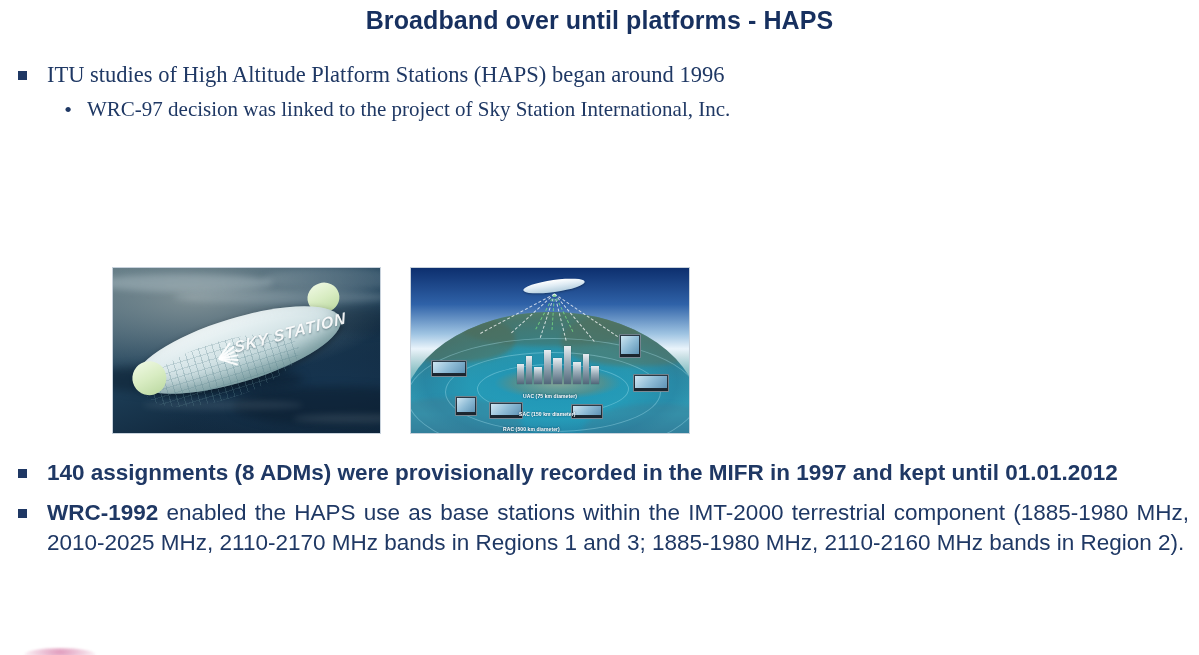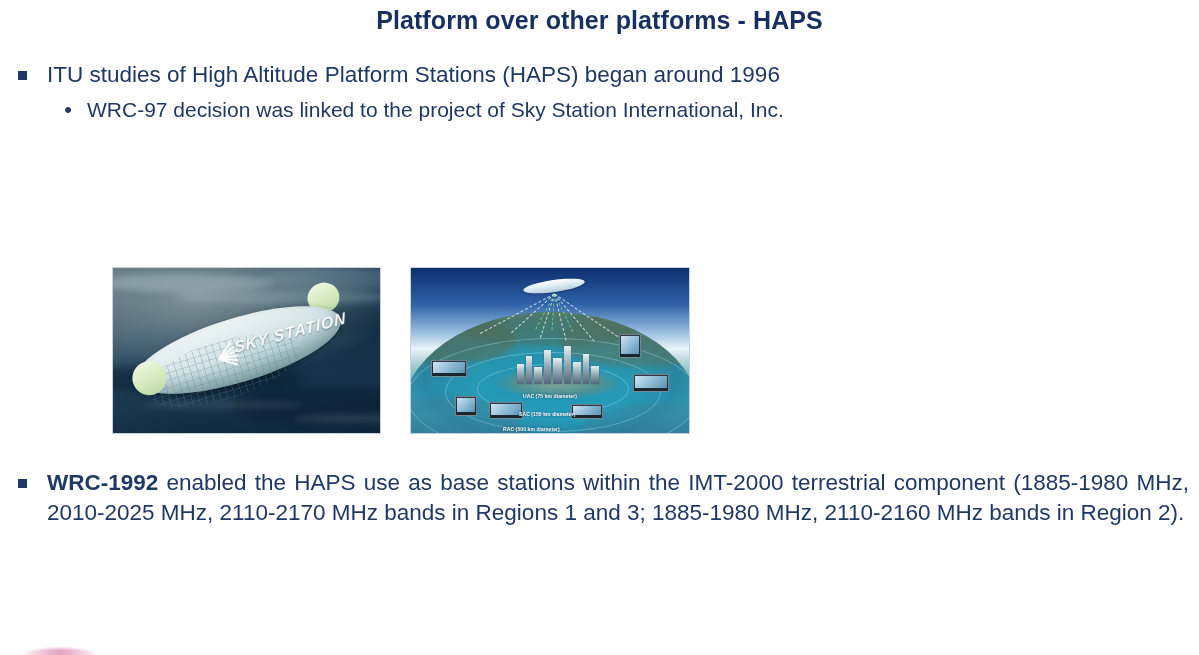--- a/index.html
+++ b/index.html
@@ -28,20 +28,21 @@
     color: #17305f;
     letter-spacing: 0.1px;
   }
 
   
   .body-area {
     position: absolute;
     top: 60px;
     left: 0;
     width: 1199px;
+    font-family: Liberation Serif, serif;
   }
 
   .bullet-row {
     display: flex;
     align-items: flex-start;
     padding: 0 10px 0 18px;
   }
   .bullet-marker {
     flex: 0 0 auto;
     width: 9px;
@@ -275,21 +276,21 @@
     width: 72px;
     height: 14px;
     border-radius: 50%;
     background: radial-gradient(ellipse at 50% 30%, rgba(214,120,165,0.75) 0%, rgba(226,160,190,0.35) 55%, rgba(255,255,255,0) 80%);
     filter: blur(1px);
   }
 </style>
 </head>
 <body>
 
-<div class="slide-title">Platform over other platforms - HAPS</div>
+<div class="slide-title">Broadband over until platforms - HAPS</div>
 
 <div class="body-area">
 
   <div class="bullet-row">
     <span class="bullet-marker"></span>
     <span class="bullet-text"><span>ITU studies of High Altitude Platform Stations (HAPS) began around 1996</span></span>
   </div>
 
 
   <div class="subbullet-row" style="margin-top:6px;">
@@ -391,20 +392,24 @@
       </div>
 
     <div class="ring-label" style="left:112px; top:125px;">UAC (75 km diameter)</div>
     <div class="ring-label" style="left:108px; top:143px;">SAC (150 km diameter)</div>
     <div class="ring-label" style="left:92px;  top:158px;">RAC (500 km diameter)</div>
   </div>
 </div>
 
 <div style="position:absolute; top:458px; left:0; width:1199px;">
 
+  <div class="bullet-row">
+    <span class="bullet-marker"></span>
+    <span class="bullet-text b-bold">140 assignments (8 ADMs) were provisionally recorded in the MIFR in 1997 and kept until 01.01.2012</span>
+  </div>
 
   <div class="bullet-row" style="margin-top:10px;">
     <span class="bullet-marker"></span>
     <span class="bullet-text b-justify"><b>WRC-1992</b><span> enabled the HAPS use as base stations within the IMT-2000 terrestrial component (1885-1980 MHz, 2010-2025 MHz, 2110-2170 MHz bands in Regions 1 and 3; 1885-1980 MHz, 2110-2160 MHz bands in Region 2).</span></span>
   </div>
 </div>
 
 <div class="pink-artifact"></div>
 
 </body></html>

